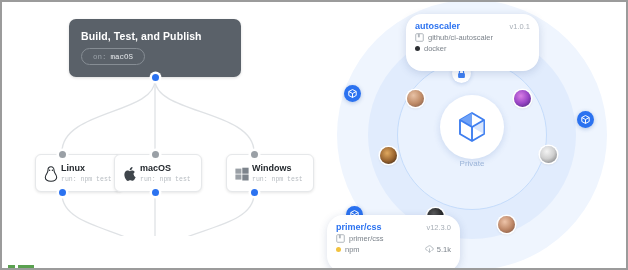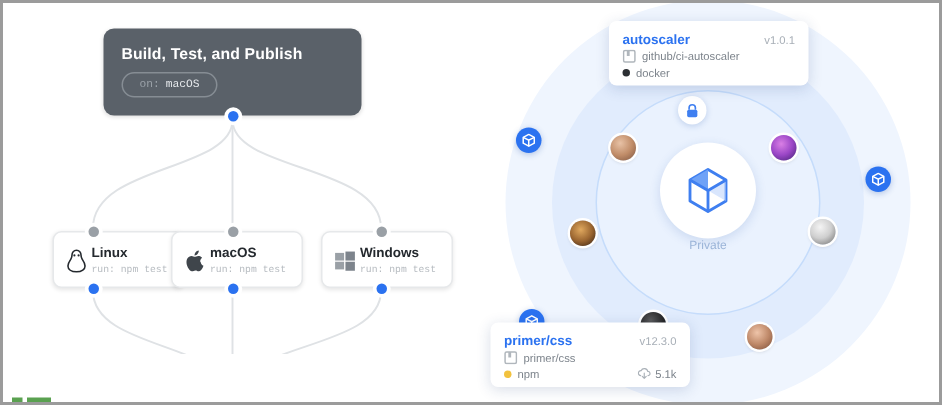--- a/index.html
+++ b/index.html
@@ -61,21 +61,21 @@
     top: 152px;
     width: 88px; height: 38px;
     background: #ffffff;
     border: 1px solid #e6e8ea;
     border-radius: 6px;
     box-shadow: 0 1px 3px rgba(0,0,0,0.10);
     z-index: 3;
   }
   .wf-job.j0 { left: 16px; margin-left: 17px; }
   .wf-job.j1 { left: 112px; }
-  .wf-job.j2 { left: 212px; }
+  .wf-job.j2 { left: 224px; }
   .wf-job-icon {
     position: absolute; left: 7px; top: 10px;
     width: 15px; height: 17px;
     display: flex; align-items: center; justify-content: center;
   }
   .wf-job-name {
     position: absolute; left: 25px; top: 8px;
     font-size: 9px; font-weight: bold; color: #24292e;
   }
   .wf-job-run {
@@ -152,24 +152,24 @@
     width: 17px; height: 17px;
     border-radius: 50%;
     box-shadow: 0 0 0 1.6px #ffffff, 0 1px 3px rgba(0,0,0,0.22);
     z-index: 6;
     overflow: hidden;
   }
 
   .pkgcard {
     position: absolute;
     background: #ffffff;
-    border-radius: 5px;
+    border-radius: 16px;
     box-shadow: 0 2px 9px rgba(27,60,120,0.17);
     z-index: 9;
-    padding: 7px 9px 4px 9px;
+    padding: 7px 9px 18px 9px;
   }
   .pkgcard.top  { left: 88px; top: 12px;  width: 133px; }
   .pkgcard.bot  { left: 9px;  top: 213px; width: 133px; }
   .pc-row1 { display: flex; align-items: baseline; justify-content: space-between; }
   .pc-title { font-size: 9px; font-weight: bold; color: #2b72f0; }
   .pc-ver   { font-size: 7.5px; color: #a8afb7; }
   .pc-row   { display: flex; align-items: center; gap: 4px; margin-top: 2px; }
   .pc-txt   { font-size: 7.5px; color: #7d848c; }
   .pc-spacer{ flex: 1; }
   .pc-dl    { display: flex; align-items: center; gap: 2.5px; }

